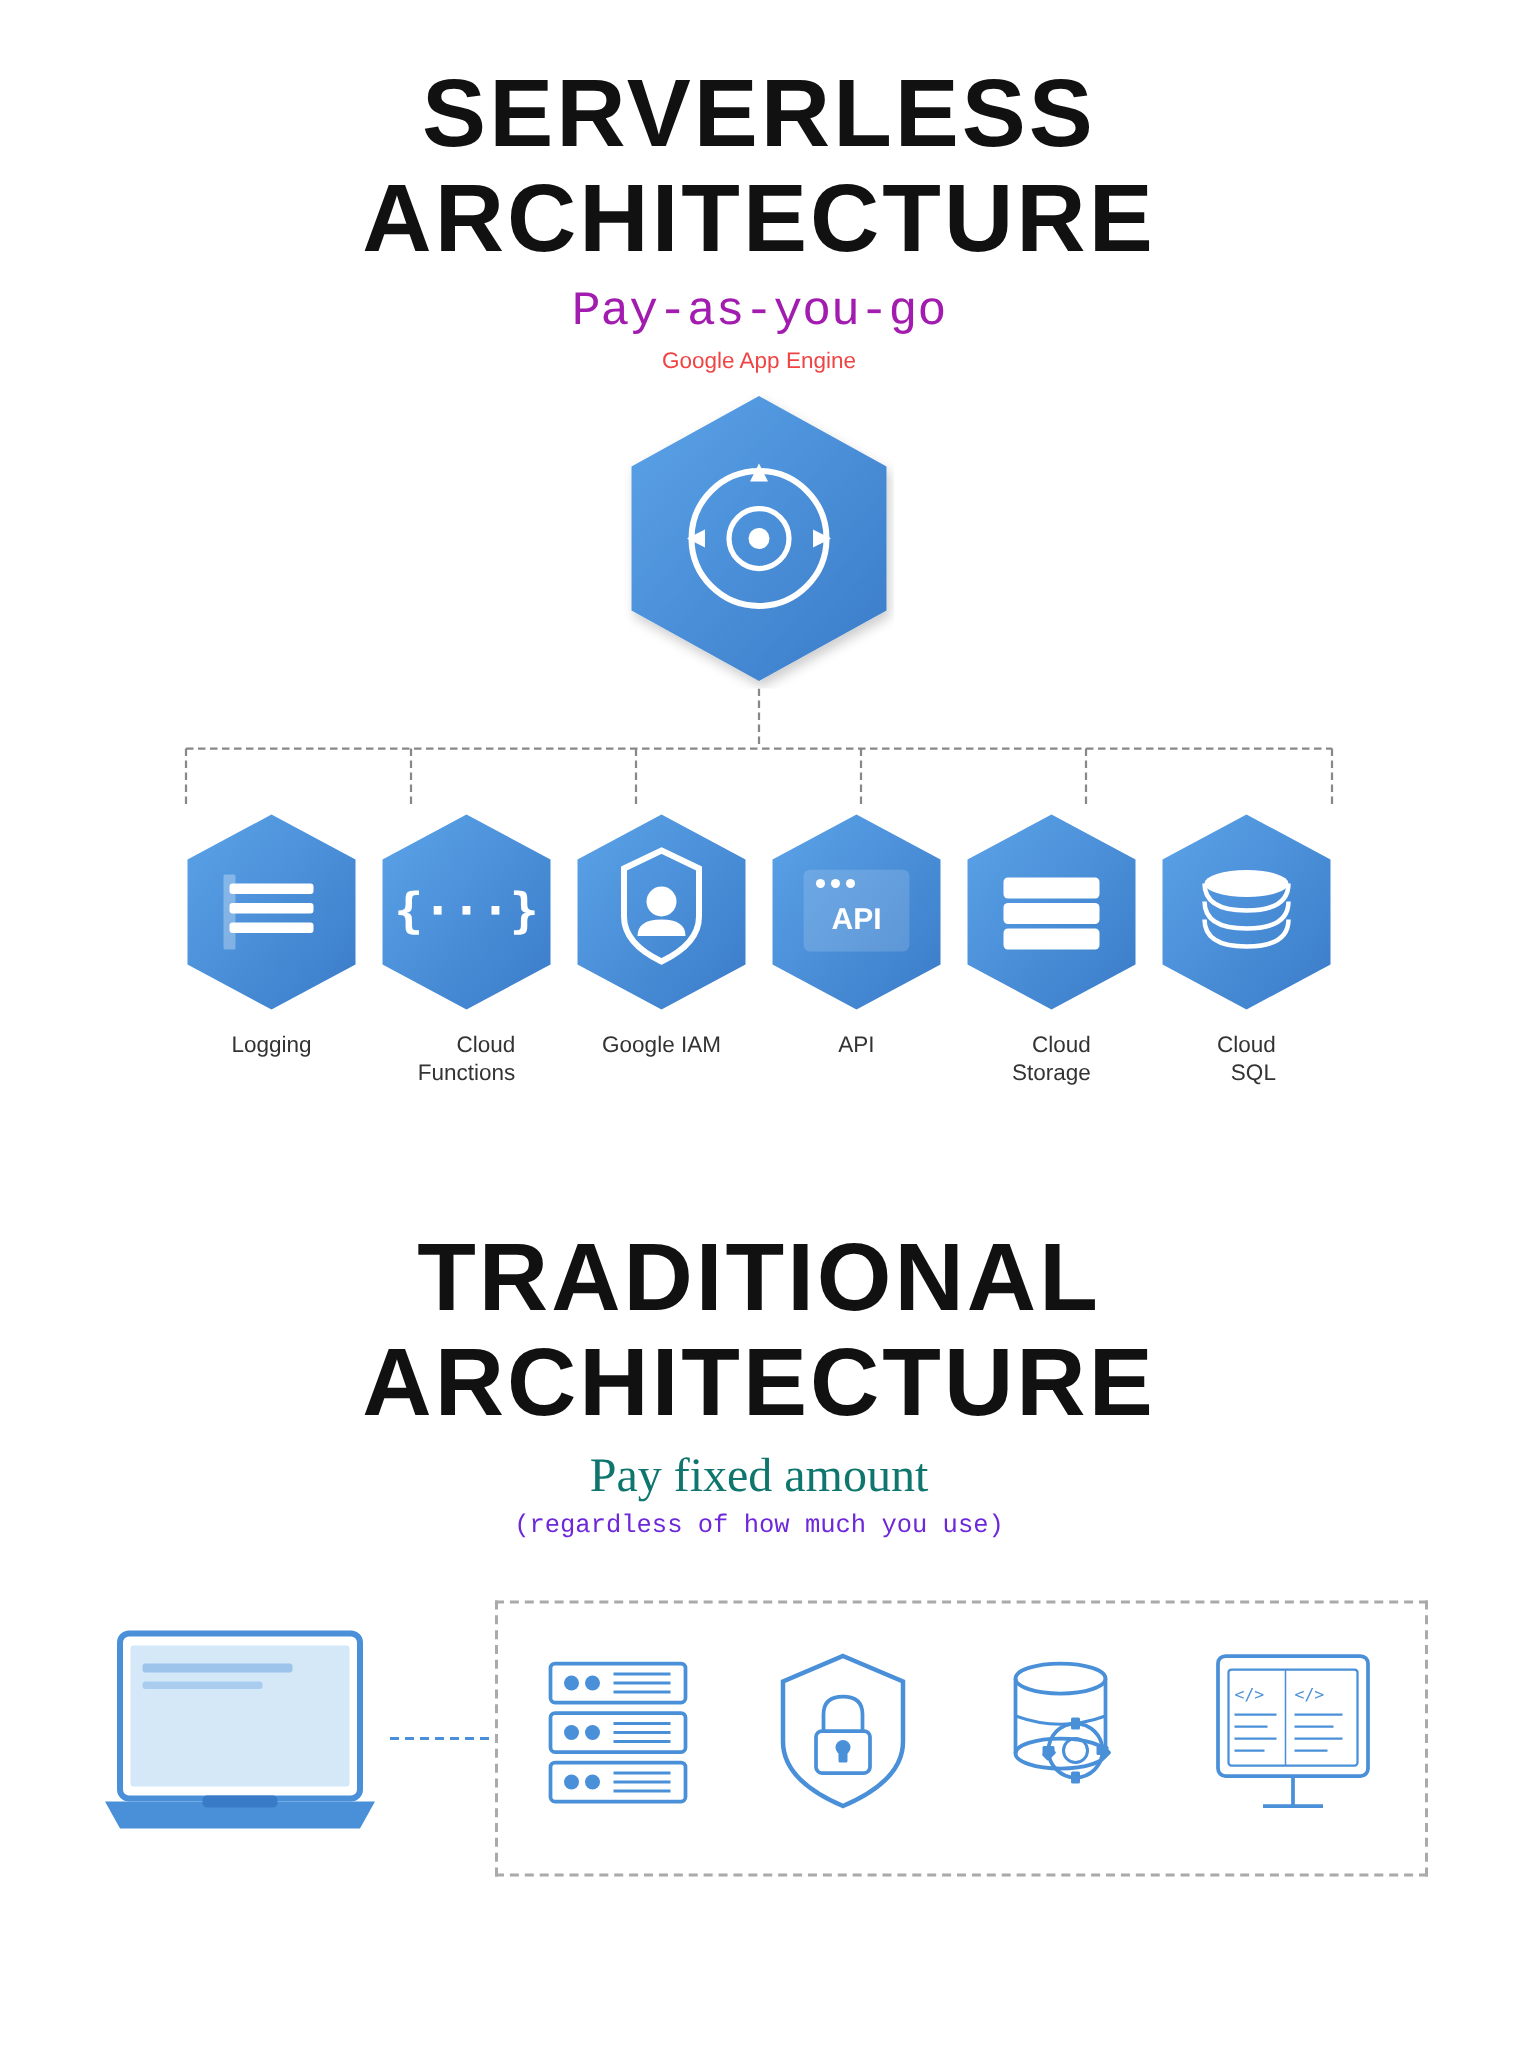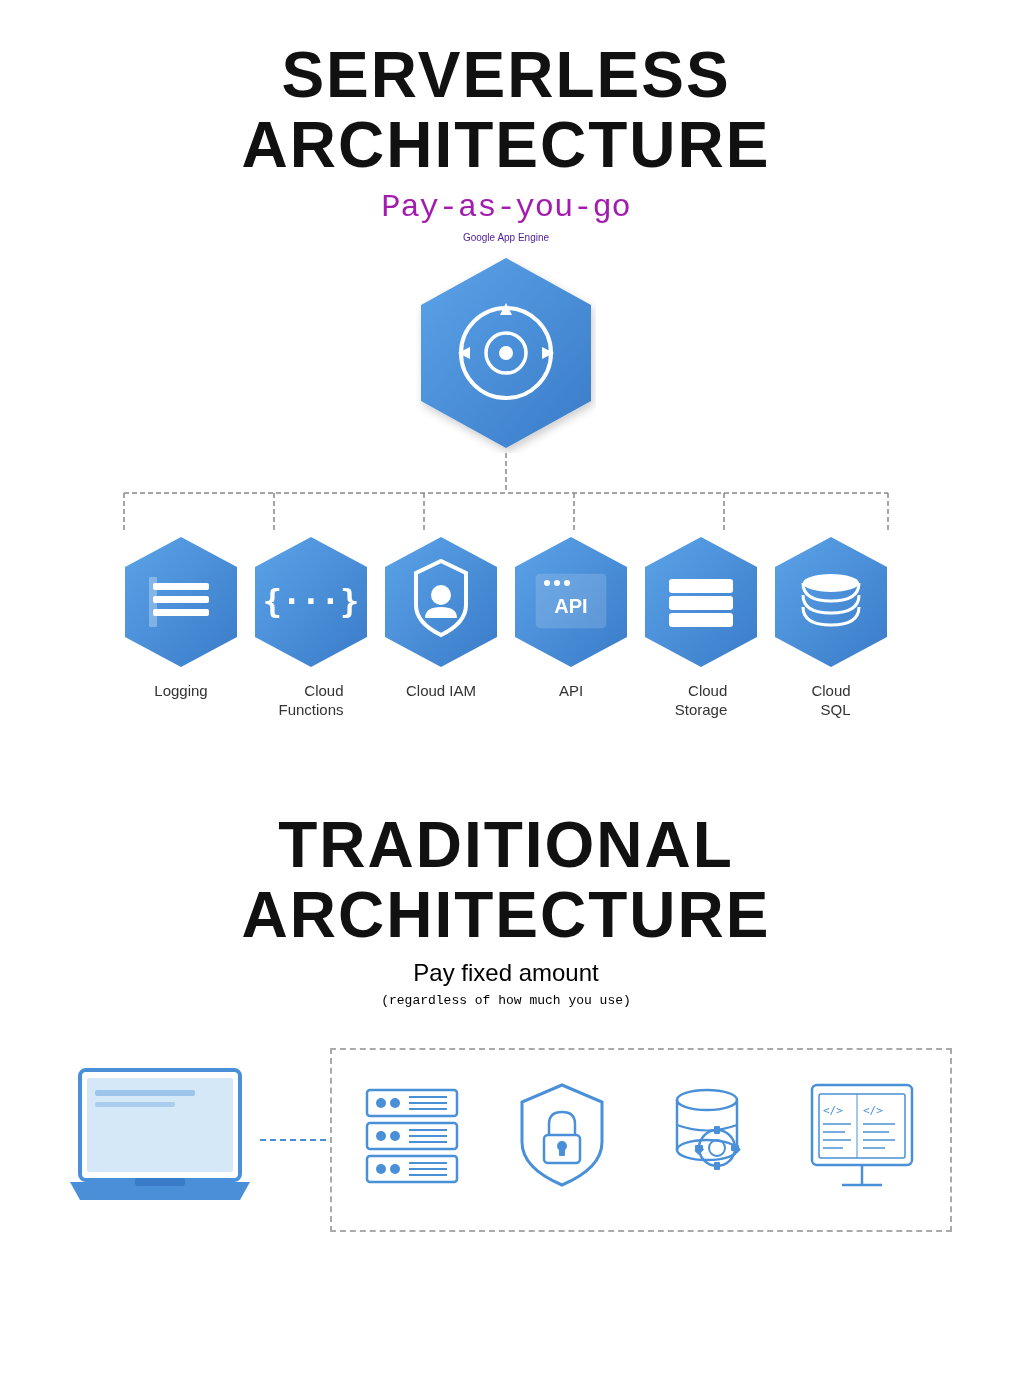--- a/index.html
+++ b/index.html
@@ -25,22 +25,22 @@
       color: #111;
       line-height: 1.1;
     }
     .subtitle-mono {
       font-size: 32px;
       font-family: 'Courier New', monospace;
       color: #a21caf;
       margin-top: 8px;
     }
     .label-small {
-      font-size: 10px;
-      color: #4c1d95;
+      font-size: 15px;
+      color: #ef4444;
       margin-top: 6px;
       font-family: Arial, sans-serif;
     }
 
     
     .diagram-area {
       position: relative;
       margin-top: 10px;
     }
     .top-node {
@@ -68,29 +68,29 @@
       text-align: right;
       line-height: 1.3;
     }
 
     
     .traditional-section {
       padding: 50px 20px 40px;
       text-align: center;
     }
     .trad-subtitle {
-      font-size: 24px;
-      font-family: Liberation Sans, sans-serif;
-      color: #000000;
+      font-size: 32px;
+      font-family: Liberation Serif, serif;
+      color: #0f766e;
       margin-top: 8px;
     }
     .trad-note {
-      font-size: 13px;
+      font-size: 17px;
       font-family: 'Courier New', monospace;
-      color: #000000;
+      color: #6d28d9;
       margin-top: 6px;
     }
 
     
     .trad-diagram {
       display: flex;
       align-items: center;
       justify-content: center;
       margin-top: 40px;
       gap: 0;
@@ -232,21 +232,21 @@
             </linearGradient>
           </defs>
           <polygon points="60,4 116,34 116,104 60,134 4,104 4,34" fill="url(#hg3)"></polygon>
 
           <path d="M60,28 L85,40 L85,72 Q85,90 60,102 Q35,90 35,72 L35,40 Z" fill="none" stroke="white" stroke-width="4"></path>
 
           <circle cx="60" cy="62" r="10" fill="white"></circle>
 
           <path d="M44,85 Q44,74 60,74 Q76,74 76,85" fill="white"></path>
         </svg>
-        <div class="node-label">Cloud IAM</div>
+        <div class="node-label">Google IAM</div>
       </div>
 
       <div class="node-item">
         <svg width="120" height="138" viewBox="0 0 120 138">
           <defs>
             <linearGradient id="hg4" x1="0%" y1="0%" x2="100%" y2="100%">
               <stop offset="0%" style="stop-color:#5ba3e8"></stop>
               <stop offset="100%" style="stop-color:#3a7bc8"></stop>
             </linearGradient>
           </defs>

